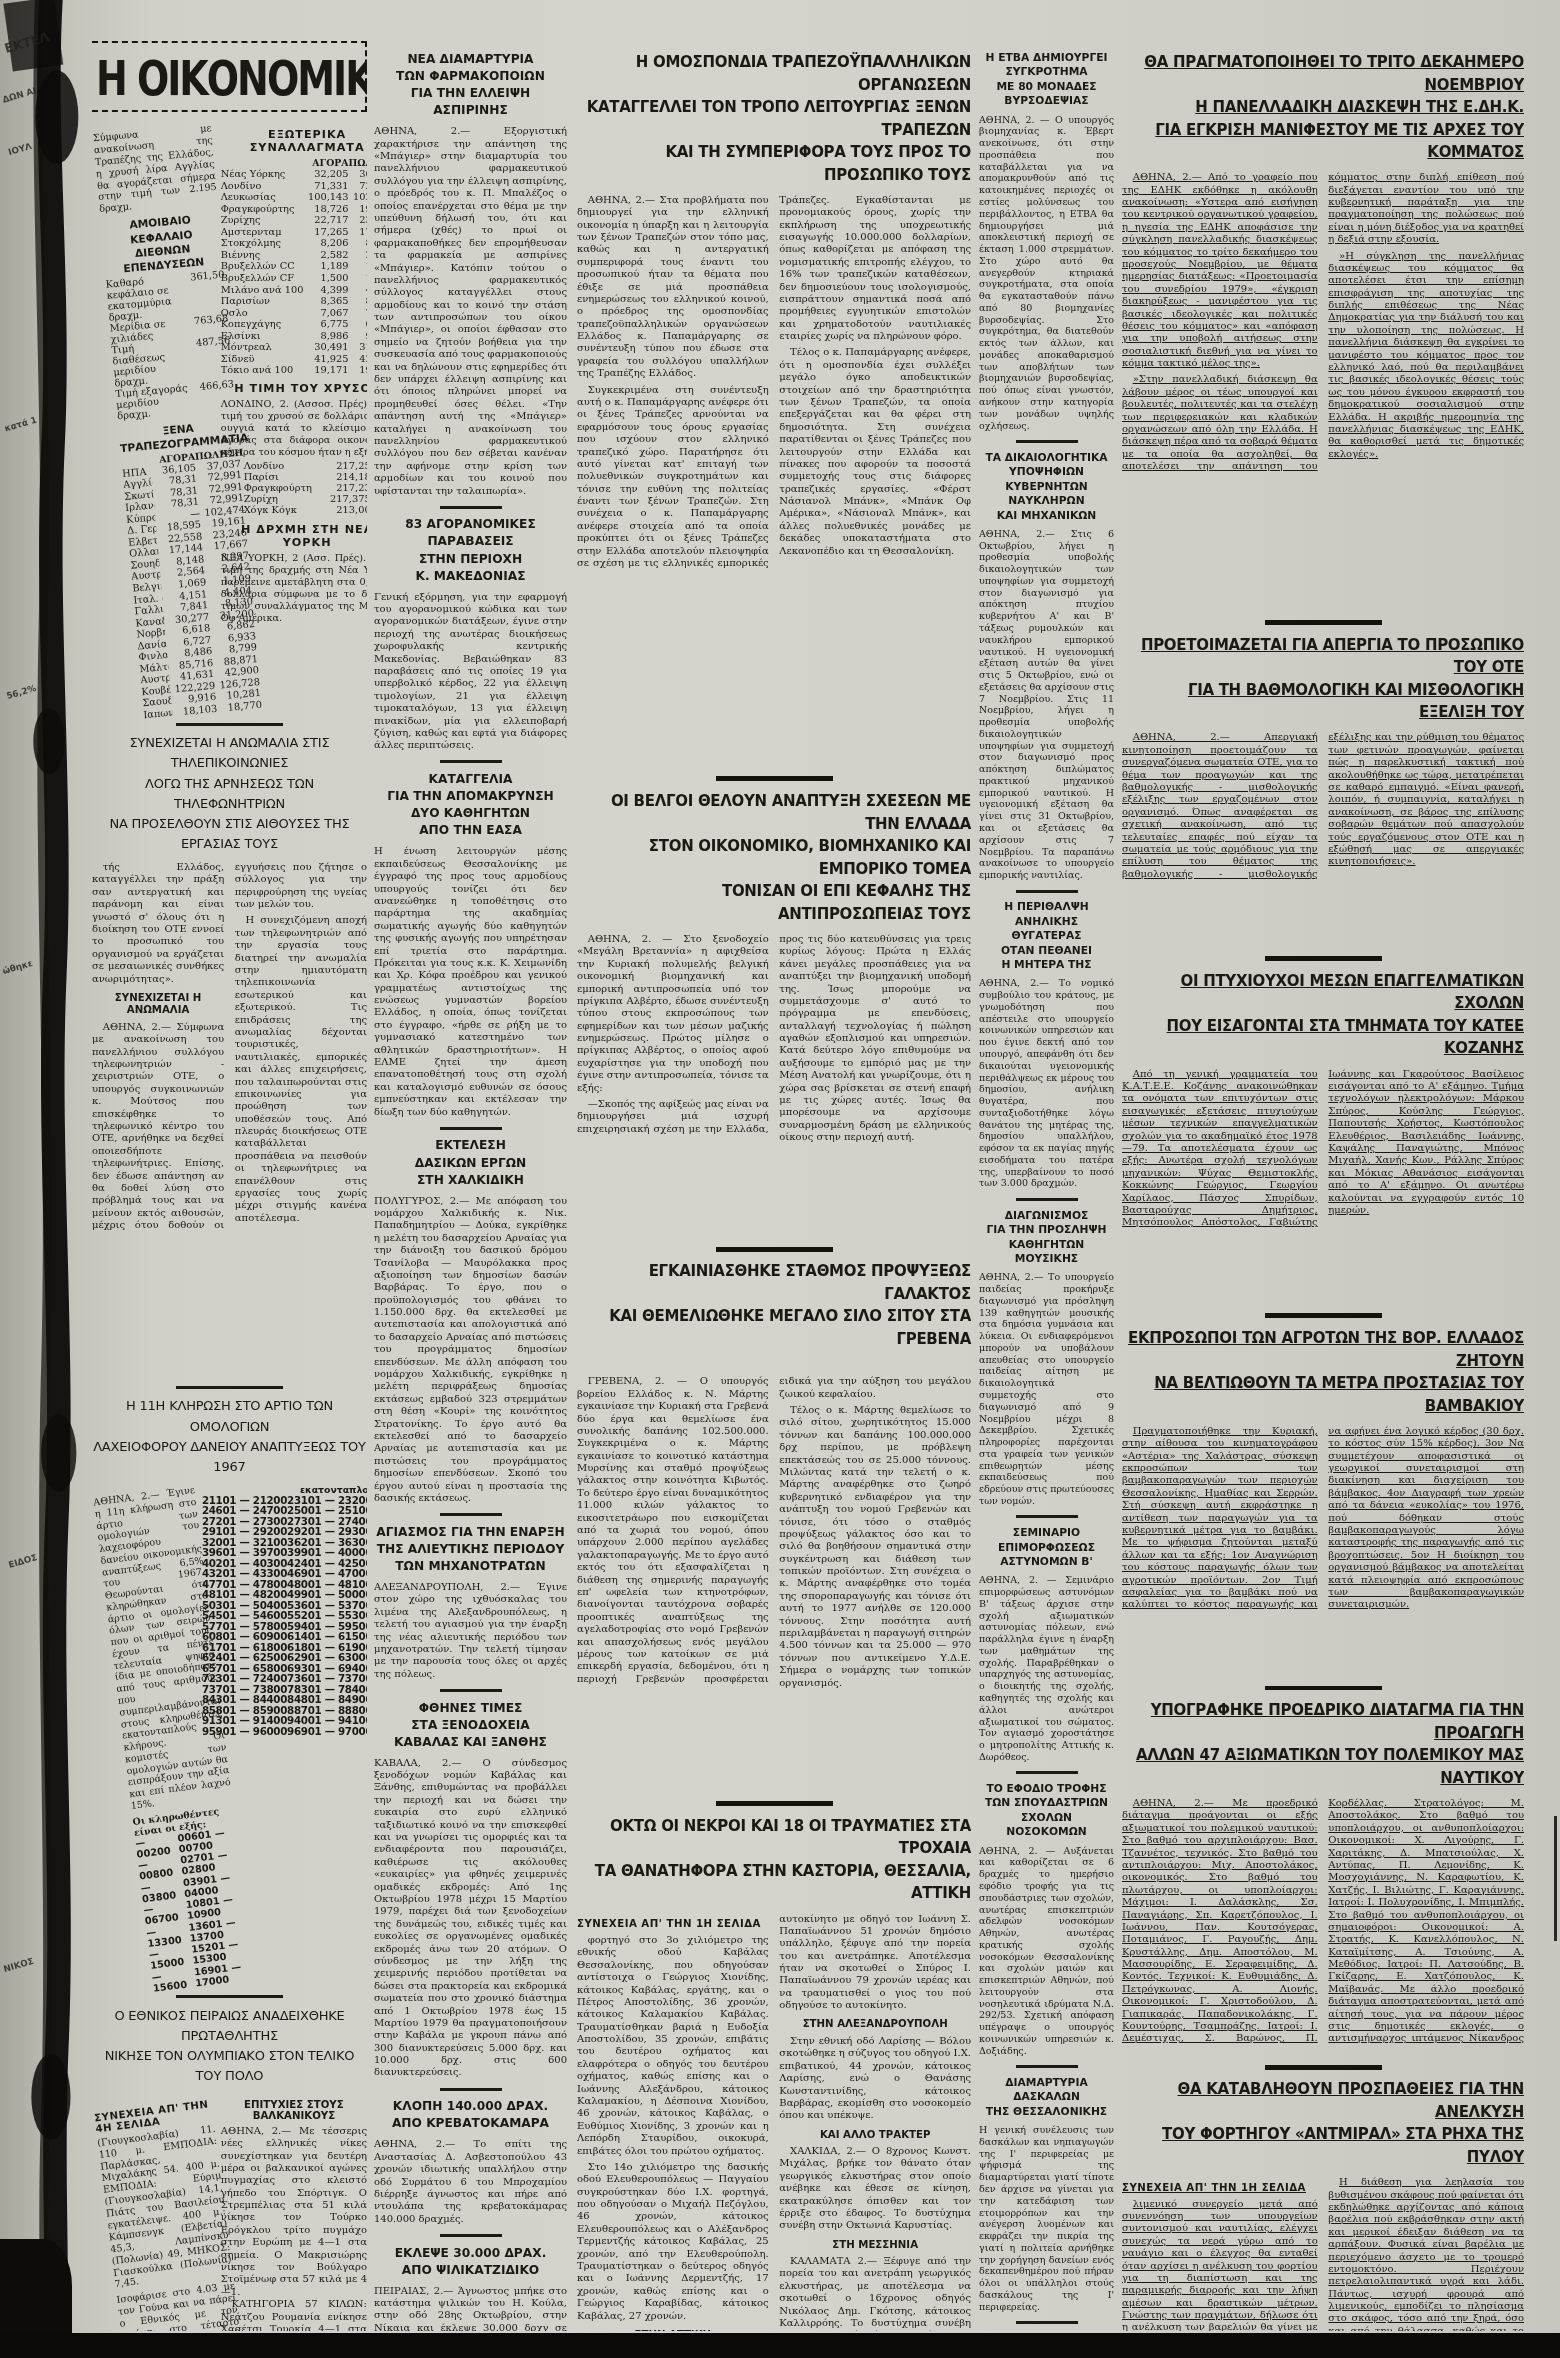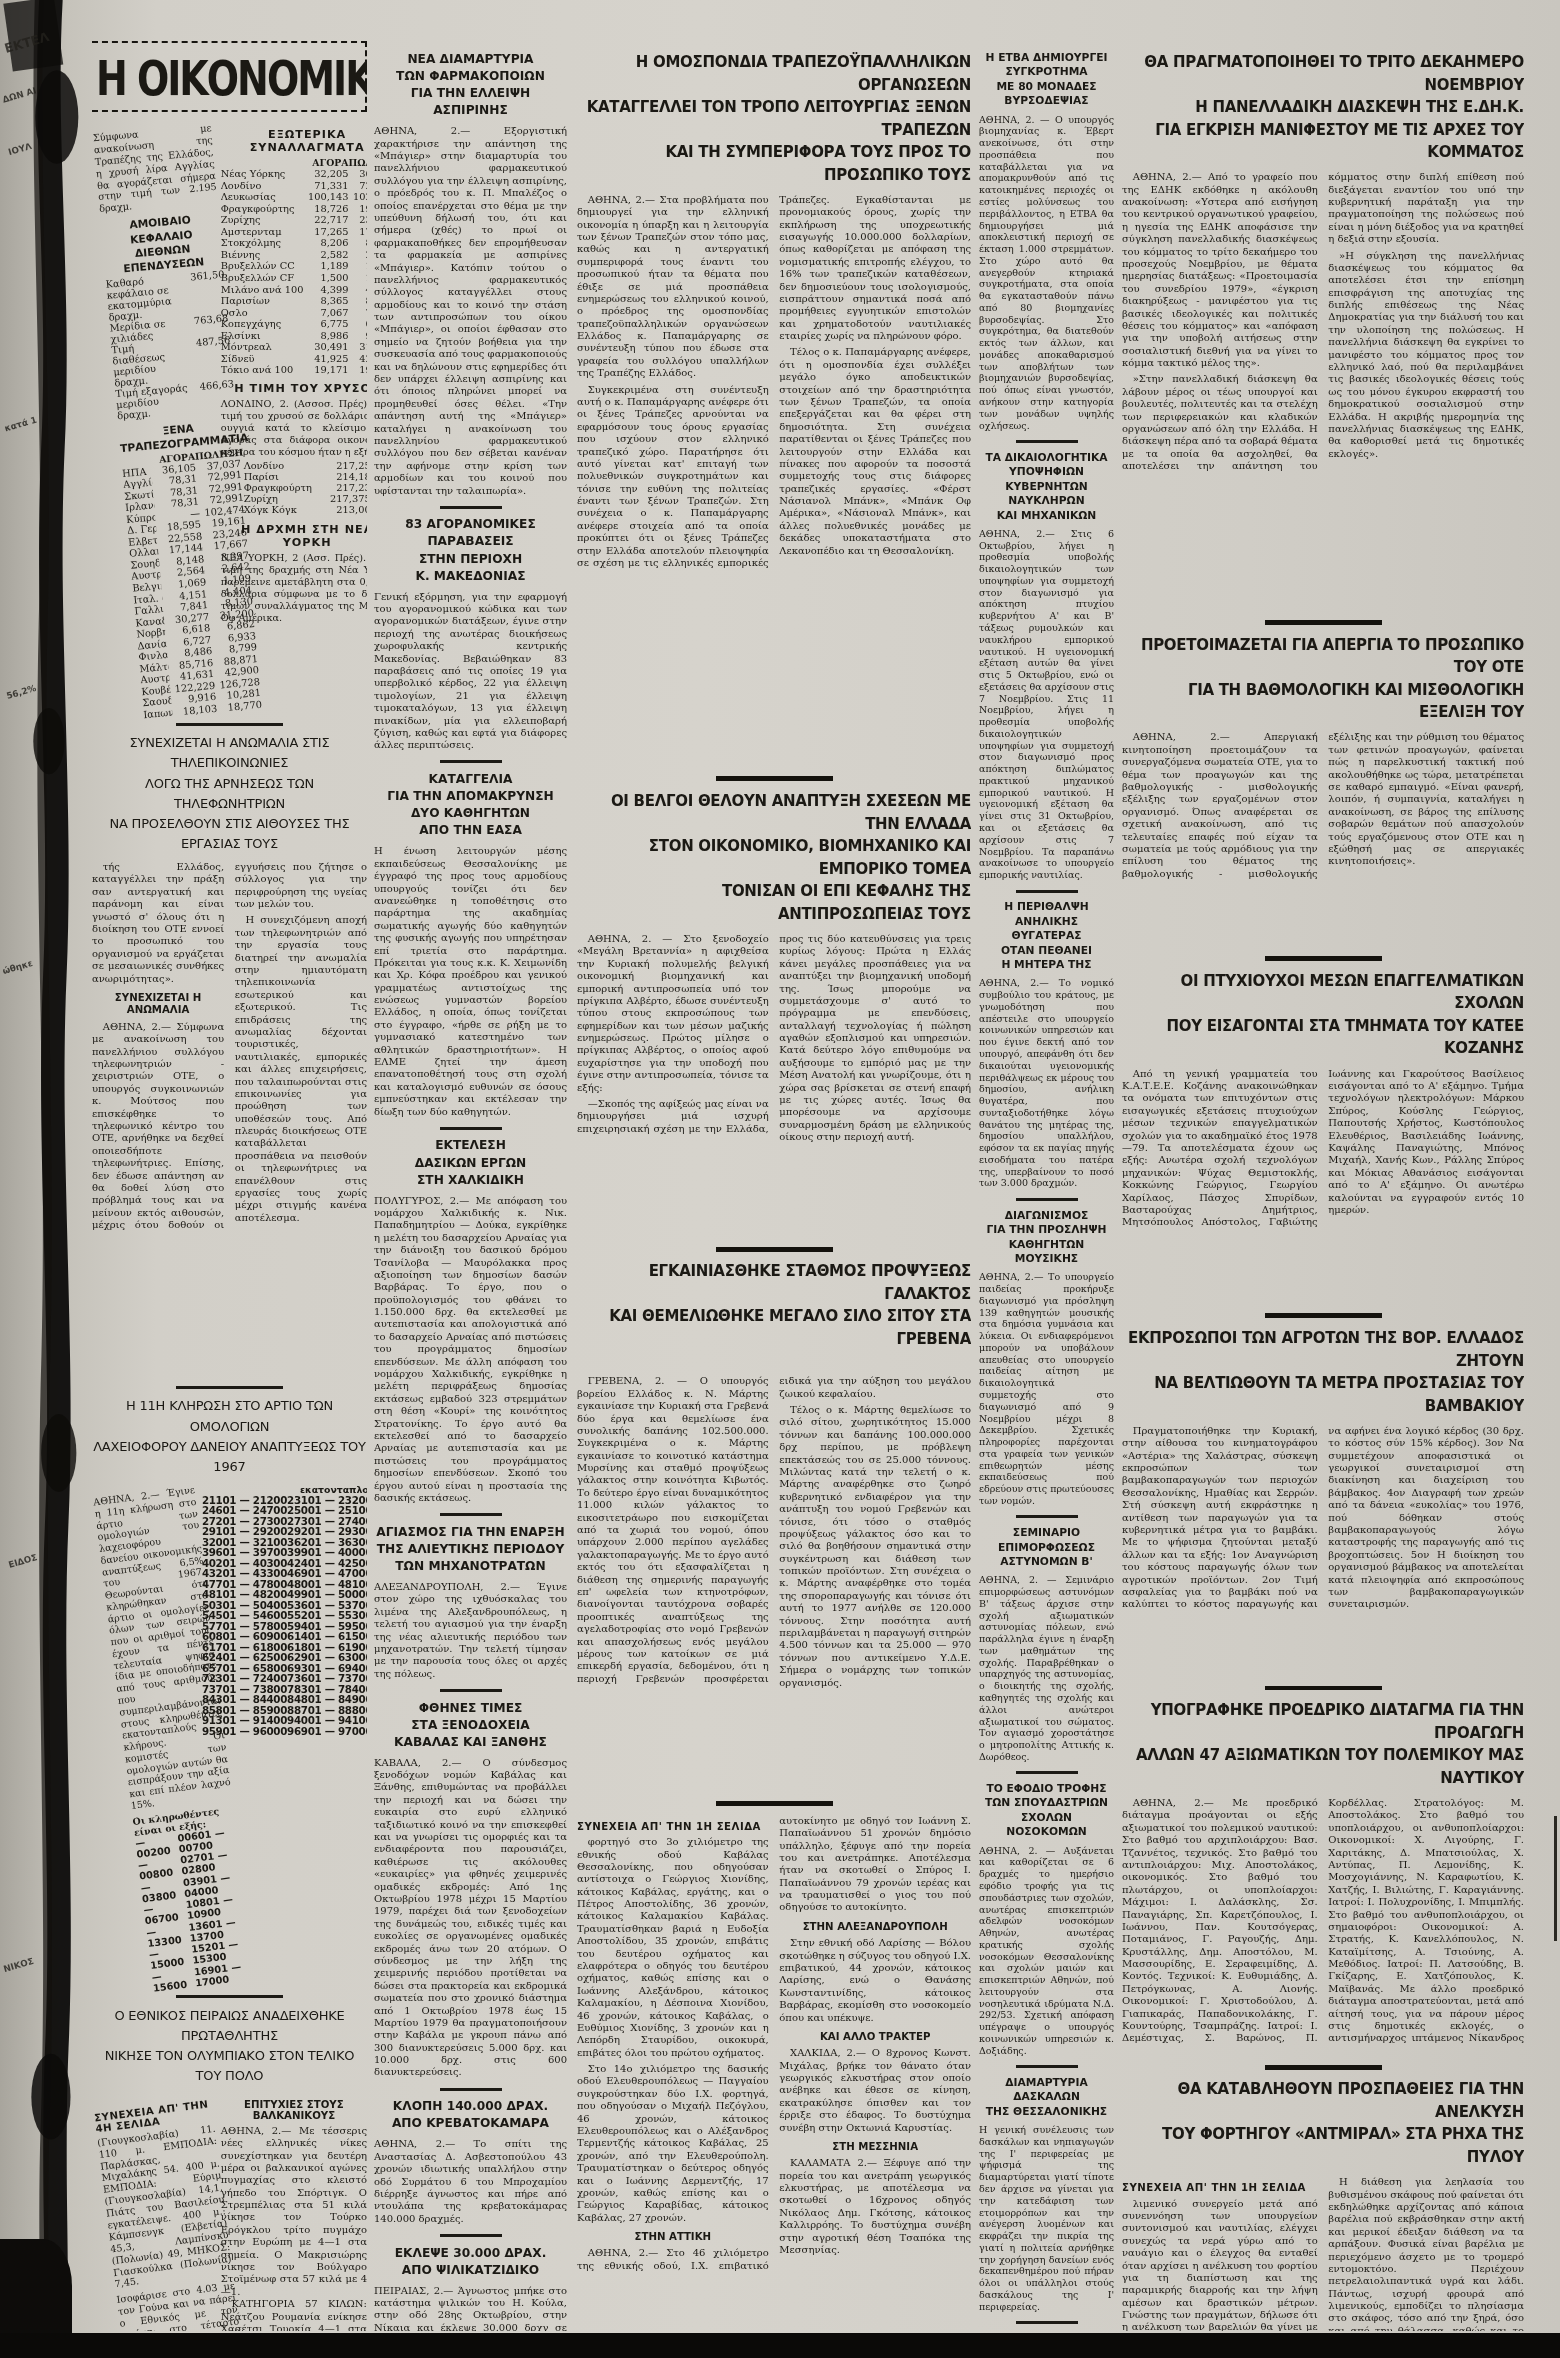--- a/index.html
+++ b/index.html
@@ -616,20 +616,22 @@
   <article>
     <div class="h-span2">ΕΓΚΑΙΝΙΑΣΘΗΚΕ ΣΤΑΘΜΟΣ ΠΡΟΨΥΞΕΩΣ ΓΑΛΑΚΤΟΣ
 ΚΑΙ ΘΕΜΕΛΙΩΘΗΚΕ ΜΕΓΑΛΟ ΣΙΛΟ ΣΙΤΟΥ ΣΤΑ ΓΡΕΒΕΝΑ</div>
     <div class="twocol bodytext" style="height:414px;margin-top:25px;">
       <p>ΓΡΕΒΕΝΑ, 2. — Ο υπουργός βορείου Ελλάδος κ. Ν. Μάρτης εγκαινίασε την Κυριακή στα Γρεβενά δύο έργα και θεμελίωσε ένα συνολικής δαπάνης 102.500.000. Συγκεκριμένα ο κ. Μάρτης εγκαινίασε το κοινοτικό κατάστημα Μυρσίνης και σταθμό προψύξεως γάλακτος στην κοινότητα Κιβωτός. Το δεύτερο έργο είναι δυναμικότητος 11.000 κιλών γάλακτος το εικοσιτετράωρο που εισκομίζεται από τα χωριά του νομού, όπου υπάρχουν 2.000 περίπου αγελάδες γαλακτοπαραγωγής. Με το έργο αυτό εκτός του ότι εξασφαλίζεται η διάθεση της σημερινής παραγωγής επ' ωφελεία των κτηνοτρόφων, διανοίγονται ταυτόχρονα σοβαρές προοπτικές αναπτύξεως της αγελαδοτροφίας στο νομό Γρεβενών και απασχολήσεως ενός μεγάλου μέρους των κατοίκων σε μιά επικερδή εργασία, δεδομένου, ότι η περιοχή Γρεβενών προσφέρεται ειδικά για την αύξηση του μεγάλου ζωικού κεφαλαίου.</p>
       <p>Τέλος ο κ. Μάρτης θεμελίωσε το σιλό σίτου, χωρητικότητος 15.000 τόννων και δαπάνης 100.000.000 δρχ περίπου, με πρόβλεψη επεκτάσεώς του σε 25.000 τόννους. Μιλώντας κατά την τελετή ο κ. Μάρτης αναφέρθηκε στο ζωηρό κυβερνητικό ενδιαφέρον για την ανάπτυξη του νομού Γρεβενών και τόνισε, ότι τόσο ο σταθμός προψύξεως γάλακτος όσο και το σιλό θα βοηθήσουν σημαντικά στην συγκέντρωση και διάθεση των τοπικών προϊόντων. Στη συνέχεια ο κ. Μάρτης αναφέρθηκε στο τομέα της σποροπαραγωγής και τόνισε ότι αυτή το 1977 ανήλθε σε 120.000 τόννους. Στην ποσότητα αυτή περιλαμβάνεται η παραγωγή σιτηρών 4.500 τόννων και τα 25.000 — 970 τόννων που αντικείμενο Υ.Δ.Ε. Σήμερα ο νομάρχης των τοπικών οργανισμός.</p>
     </div>
   </article>
   <div class="bar"></div>
   <article>
+    <div class="h-span2">ΟΚΤΩ ΟΙ ΝΕΚΡΟΙ ΚΑΙ 18 ΟΙ ΤΡΑΥΜΑΤΙΕΣ ΣΤΑ ΤΡΟΧΑΙΑ
+ΤΑ ΘΑΝΑΤΗΦΟΡΑ ΣΤΗΝ ΚΑΣΤΟΡΙΑ, ΘΕΣΣΑΛΙΑ, ΑΤΤΙΚΗ</div>
     <div class="twocol bodytext" style="height:546px;margin-top:7.8px;">
       <div class="kicker">ΣΥΝΕΧΕΙΑ ΑΠ' ΤΗΝ 1Η ΣΕΛΙΔΑ</div>
       <p>φορτηγό στο 3ο χιλιόμετρο της εθνικής οδού Καβάλας Θεσσαλονίκης, που οδηγούσαν αντίστοιχα ο Γεώργιος Χιονίδης, κάτοικος Καβάλας, εργάτης, και ο Πέτρος Αποστολίδης, 36 χρονών, κάτοικος Καλαμακίου Καβάλας. Τραυματίσθηκαν βαριά η Ευδοξία Αποστολίδου, 35 χρονών, επιβάτις του δευτέρου οχήματος και ελαφρότερα ο οδηγός του δευτέρου οχήματος, καθώς επίσης και ο Ιωάννης Αλεξάνδρου, κάτοικος Καλαμακίου, η Δέσποινα Χιονίδου, 46 χρονών, κάτοικος Καβάλας, ο Ευθύμιος Χιονίδης, 3 χρονών και η Λεπόρδη Σταυρίδου, οικοκυρά, επιβάτες όλοι του πρώτου οχήματος.</p>
       <p>Στο 14ο χιλιόμετρο της δασικής οδού Ελευθερουπόλεως — Παγγαίου συγκρούστηκαν δύο Ι.Χ. φορτηγά, που οδηγούσαν ο Μιχαήλ Πεζόγλου, 46 χρονών, κάτοικος Ελευθερουπόλεως και ο Αλέξανδρος Τερμεντζής κάτοικος Καβάλας, 25 χρονών, από την Ελευθερούπολη. Τραυματίστηκαν ο δεύτερος οδηγός και ο Ιωάννης Δερμεντζής, 17 χρονών, καθώς επίσης και ο Γεώργιος Καραβίδας, κάτοικος Καβάλας, 27 χρονών.</p>
       <div class="subhead">ΣΤΗΝ ΑΤΤΙΚΗ</div>
       <p>ΑΘΗΝΑ, 2.— Στο 46 χιλιόμετρο της εθνικής οδού, Ι.Χ. επιβατικό αυτοκίνητο με οδηγό τον Ιωάννη Σ. Παπαϊωάννου 51 χρονών δημόσιο υπάλληλο, ξέφυγε από την πορεία του και ανετράπηκε. Αποτέλεσμα ήταν να σκοτωθεί ο Σπύρος Ι. Παπαϊωάννου 79 χρονών ιερέας και να τραυματισθεί ο γιος του πού οδηγούσε το αυτοκίνητο.</p>
       <div class="subhead">ΣΤΗΝ ΑΛΕΞΑΝΔΡΟΥΠΟΛΗ</div>
       <p>Στην εθνική οδό Λαρίσης — Βόλου σκοτώθηκε η σύζυγος του οδηγού Ι.Χ. επιβατικού, 44 χρονών, κάτοικος Λαρίσης, ενώ ο Θανάσης Κωνσταντινίδης, κάτοικος Βαρβάρας, εκομίσθη στο νοσοκομείο όπου και υπέκυψε.</p>
       <div class="subhead">ΚΑΙ ΑΛΛΟ ΤΡΑΚΤΕΡ</div>
       <p>ΧΑΛΚΙΔΑ, 2.— Ο 8χρονος Κωνστ. Μιχάλας, βρήκε τον θάνατο όταν γεωργικός ελκυστήρας στον οποίο ανέβηκε και έθεσε σε κίνηση, εκατρακύλησε όπισθεν και τον έρριξε στο έδαφος. Το δυστύχημα συνέβη στην Οκτωνιά Καρυστίας.</p>
@@ -695,21 +697,21 @@
   <div class="rule"></div>
   <article>
     <div class="h-narrow">ΤΑ ΗΜΕΡΗΣΙΑ ΝΟΣΗΛΕΙΑ
 ΤΩΝ ΑΣΦΑΛΙΣΜΕΝΩΝ
 ΣΤΟΝ ΟΓΑ</div>
 
   </article>
 
 </div>
 
-<div class="col clip" style="left:1122px;width:402px;top:51px;height:2280px;">
+<div class="col clip" style="left:1122px;width:402px;top:51px;height:2280px;text-decoration:underline;">
   <article>
     <div class="h-span2">ΘΑ ΠΡΑΓΜΑΤΟΠΟΙΗΘΕΙ ΤΟ ΤΡΙΤΟ ΔΕΚΑΗΜΕΡΟ ΝΟΕΜΒΡΙΟΥ
 Η ΠΑΝΕΛΛΑΔΙΚΗ ΔΙΑΣΚΕΨΗ ΤΗΣ Ε.ΔΗ.Κ.
 ΓΙΑ ΕΓΚΡΙΣΗ ΜΑΝΙΦΕΣΤΟΥ ΜΕ ΤΙΣ ΑΡΧΕΣ ΤΟΥ ΚΟΜΜΑΤΟΣ</div>
     <div class="twocol bodytext" style="height:437px;margin-top:7.8px;">
       <p>ΑΘΗΝΑ, 2.— Από το γραφείο που της ΕΔΗΚ εκδόθηκε η ακόλουθη ανακοίνωση: «Υστερα από εισήγηση του κεντρικού οργανωτικού γραφείου, η ηγεσία της ΕΔΗΚ αποφάσισε την σύγκληση πανελλαδικής διασκέψεως του κόμματος το τρίτο δεκαήμερο του προσεχούς Νοεμβρίου, με θέματα ημερησίας διατάξεως: «Προετοιμασία του συνεδρίου 1979», «έγκριση διακηρύξεως - μανιφέστου για τις βασικές ιδεολογικές και πολιτικές θέσεις του κόμματος» και «απόφαση για την υποβολή αιτήσεως στην σοσιαλιστική διεθνή για να γίνει το κόμμα τακτικό μέλος της».</p>
       <p>»Στην πανελλαδική διάσκεψη θα λάβουν μέρος οι τέως υπουργοί και βουλευτές, πολιτευτές και τα στελέχη των περιφερειακών και κλαδικών οργανώσεων από όλη την Ελλάδα. Η διάσκεψη πέρα από τα σοβαρά θέματα με τα οποία θα ασχοληθεί, θα αποτελέσει την απάντηση του κόμματος στην διπλή επίθεση πού διεξάγεται εναντίον του υπό την κυβερνητική παράταξη για την πραγματοποίηση της πολώσεως πού είναι η μόνη διέξοδος για να κρατηθεί η δεξιά στην εξουσία.</p>
       <p>»Η σύγκληση της πανελλήνιας διασκέψεως του κόμματος θα αποτελέσει έτσι την επίσημη επισφράγιση της αποτυχίας της διπλής επιθέσεως της Νέας Δημοκρατίας για την διάλυσή του και την υλοποίηση της πολώσεως. Η πανελλήνια διάσκεψη θα εγκρίνει το μανιφέστο του κόμματος προς τον ελληνικό λαό, πού θα περιλαμβάνει τις βασικές ιδεολογικές θέσεις τούς ως του μόνου έγκυρου εκφραστή του δημοκρατικού σοσιαλισμού στην Ελλάδα. Η ακριβής ημερομηνία της πανελλήνιας διασκέψεως της ΕΔΗΚ, θα καθορισθεί μετά τις δημοτικές εκλογές».</p>
     </div>
   </article>

